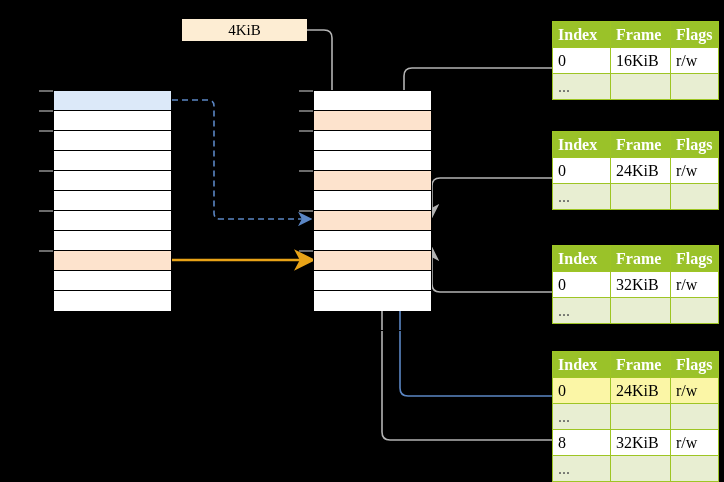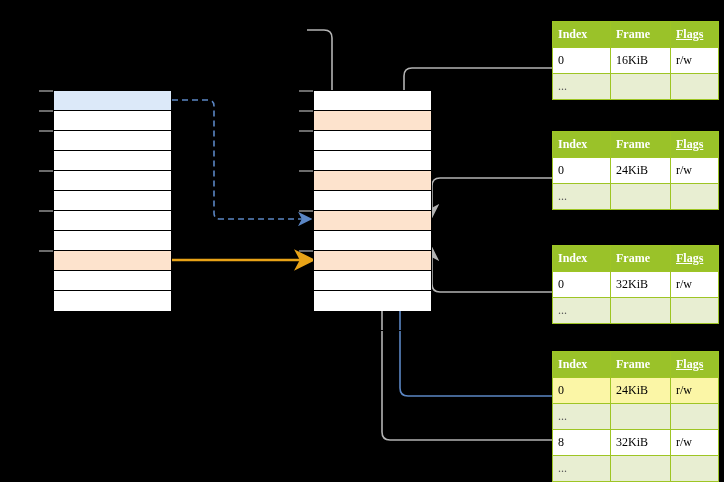--- a/index.html
+++ b/index.html
@@ -18,37 +18,40 @@
   .tick{position:absolute;width:14px;height:0;border-top:2px solid #6b6b6b;}
 
   
   .labelbox{position:absolute;background:#fdedd3;color:#000;
             font-size:15px;line-height:22px;text-align:center;}
 
   
   .ptable{position:absolute;border-collapse:collapse;
           border:1px solid #9ec524;background:#000;}
   .ptable td,.ptable th{border:1px solid #9ec524;box-sizing:border-box;
-          font-size:12px;padding:1px 5px;text-align:left;font-weight:normal;}
+          font-size:16px;padding:1px 5px;text-align:left;font-weight:normal;}
   .ptable th{background:#9ac229;color:#ffffff;font-weight:bold;height:26px;}
   .ptable td{background:#ffffff;color:#000;height:26px;}
   .ptable tr.ell td{background:#e8eed2;color:#5a5a5a;}
   .ptable td.hl{background:#fbf6a6;}
   .c-index{width:58px;}
   .c-frame{width:60px;font-family:Liberation Serif, serif;}
-  .c-flags{width:48px;text-decoration:underline;}
+  .c-flags{width:48px;}
 
   svg.wires{position:absolute;left:0;top:0;width:724px;height:482px;
             pointer-events:none;}
 </style>
 </head>
 <body>
 
 <div class="stage">
 
+  <div class="labelbox" style="left:182px;top:19px;width:125px;height:22px;">
+    <span>4KiB</span>
+  </div>
 
   <svg class="wires" viewBox="0 0 724 482">
     <defs>
       <marker id="ah-gray" markerWidth="9" markerHeight="9" refX="5" refY="4.5" orient="auto">
         <path d="M0,0 L9,4.5 L0,9 L2.4,4.5 Z" fill="#b3b3b3"></path>
       </marker>
       <marker id="ah-blue" markerWidth="9" markerHeight="9" refX="5" refY="4.5" orient="auto">
         <path d="M0,0 L9,4.5 L0,9 L2.4,4.5 Z" fill="#5b86c4"></path>
       </marker>
       <marker id="ah-orange" markerWidth="9" markerHeight="9" refX="5" refY="4.5" orient="auto">

